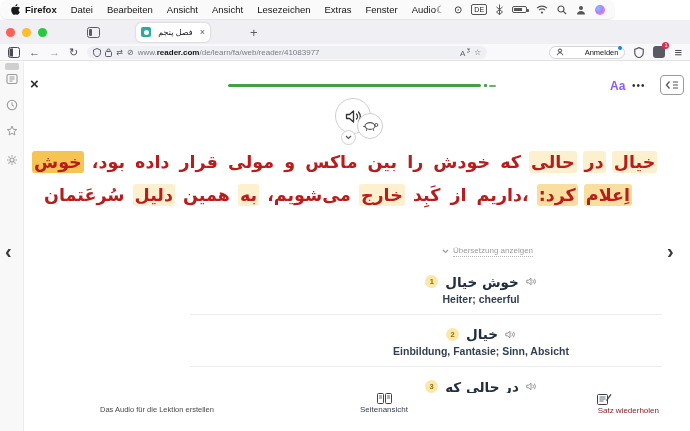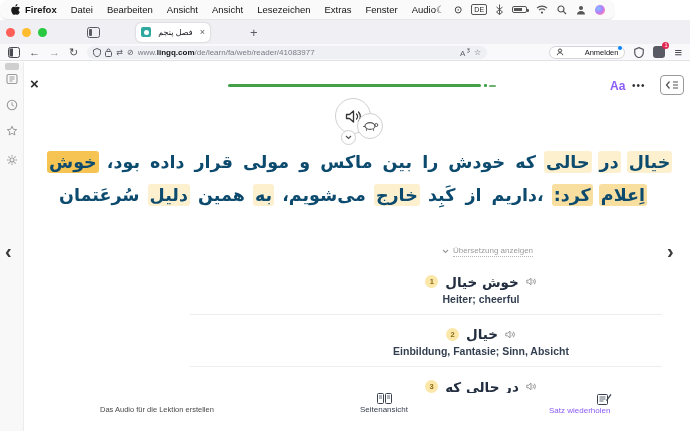--- a/index.html
+++ b/index.html
@@ -72,22 +72,22 @@
   .panel-btn { position:absolute; left:660px; top:75px; width:24px; height:20px; border:1.5px solid #9a9a9a;
                border-radius:4px; display:flex; align-items:center; justify-content:center; }
 
   .audio-main { position:absolute; left:335px; top:98px; width:36px; height:36px; border:1.5px solid #cfcfcf;
                 border-radius:50%; background:#fff; display:flex; align-items:center; justify-content:center; }
   .audio-chevron { position:absolute; left:341px; top:130px; width:15px; height:15px; border:1px solid #cfcfcf;
                    border-radius:50%; background:#fff; display:flex; align-items:center; justify-content:center; z-index:3; }
   .audio-turtle { position:absolute; left:357px; top:113px; width:26px; height:26px; border:1px solid #cfcfcf;
                   border-radius:50%; background:#fff; display:flex; align-items:center; justify-content:center; z-index:2; }
 
-  .paragraph { position:absolute; left:47px; top:146px; width:610px; text-align:center;
-               font-size:17.5px; font-weight:bold; color:#0c4a6e; line-height:33px;
+  .paragraph { position:absolute; left:32px; top:146px; width:610px; text-align:center;
+               font-size:17.5px; font-weight:bold; color:#b91c1c; line-height:33px;
                font-family:"DejaVu Sans","Liberation Sans",sans-serif; }
   .fa-line { direction:ltr; white-space:nowrap; }
   .tok { unicode-bidi:isolate; direction:rtl; padding:1px 2px; border-radius:3px; }
   .h1 { background:#fcf0cf; }
   .h2 { background:#f8dfa0; }
   .h3 { background:#f6c453; }
 
   .trans-toggle { position:absolute; left:442px; top:246px; display:flex; gap:4px; align-items:center;
                   font-size:8px; color:#9b9b9b; }
   .trans-toggle .lbl { border-bottom:1px dotted #b5b5b5; padding-bottom:1px; }
@@ -101,21 +101,21 @@
   .vocab-row { position:relative; left:55px; display:inline-flex; align-items:center; gap:7px; }
   .vocab-badge { width:13px; height:13px; border-radius:50%; background:#fbe7a8; color:#8a6a15;
                  font-size:7.5px; font-weight:bold; line-height:13px; text-align:center; }
   .vocab-term { font-size:13.5px; font-weight:bold; color:#222e3f; direction:rtl;
                 font-family:"DejaVu Sans","Liberation Sans",sans-serif; }
   .vocab-trans { position:relative; left:55px; margin-top:3px; font-size:10.5px; font-weight:bold; color:#333f50; }
 
   .footer { position:absolute; left:29px; top:393px; width:666px; height:38px; background:#fff; }
   .footer-left { position:absolute; left:71px; top:12px; font-size:7.5px; color:#4a4a4a; }
   .footer-center { position:absolute; left:300px; top:0; width:110px; text-align:center; color:#394150; }
-  .footer-right { position:absolute; left:520px; top:0; width:110px; text-align:left; color:#8b5cf6; }
+  .footer-right { position:absolute; left:520px; top:0; width:110px; text-align:right; color:#7f1d1d; }
   .footer-label { font-size:8px; margin-top:1px; }
   svg { display:block; }
 </style>
 </head>
 <body>
 
 <div class="screen">
 
   <div class="menubar">
     <span class="apple">
@@ -204,21 +204,21 @@
           </svg>
       </span>
       <span>
         <svg width="7" height="9" viewBox="0 0 7 9">
             <rect x="0.5" y="3.5" width="6" height="5" rx="1" fill="none" stroke="#5b5b66"></rect>
             <path d="M2 3.5V2.5a1.5 1.5 0 0 1 3 0v1" fill="none" stroke="#5b5b66"></path>
           </svg>
       </span>
       <span class="sep-glyph">⇄</span>
       <span class="sep-glyph">⊘</span>
-      <span class="url-text"><span class="prefix">www.</span><span class="domain">lingq.com</span><span class="path">/de/learn/fa/web/reader/41083977</span></span>
+      <span class="url-text"><span class="prefix">www.</span><span class="domain">reader.com</span><span class="path">/de/learn/fa/web/reader/41083977</span></span>
       <span>
         <svg width="10" height="9" viewBox="0 0 10 9">
             <text x="0" y="8" font-size="8" fill="#5b5b66" font-family="Liberation Sans">A</text>
             <path d="M7 1h3M8.5 1v1.5M7 4c1 .5 2.5.5 3-1.5" fill="none" stroke="#5b5b66" stroke-width=".8"></path>
           </svg>
       </span>
       <span class="sep-glyph">☆</span>
     </div>
     <span style="flex:1"></span>
     <span class="signin">

